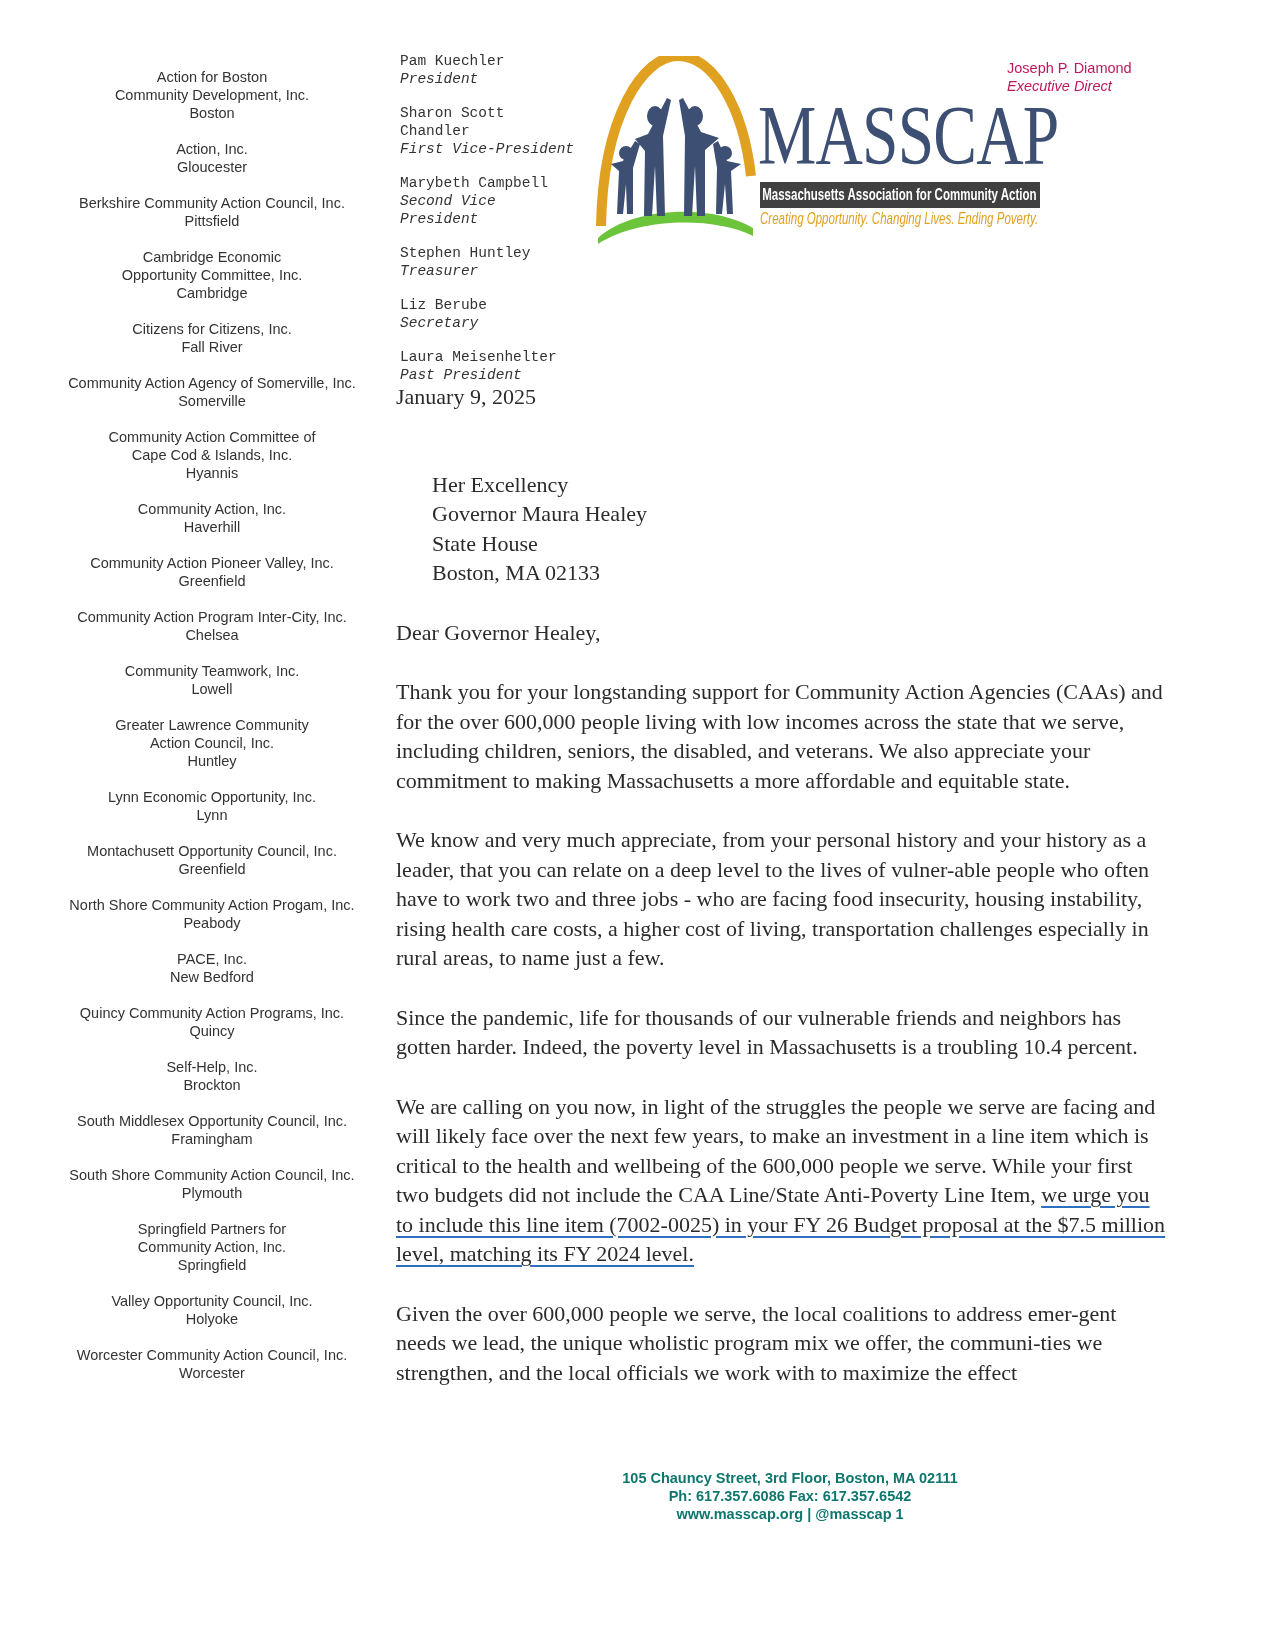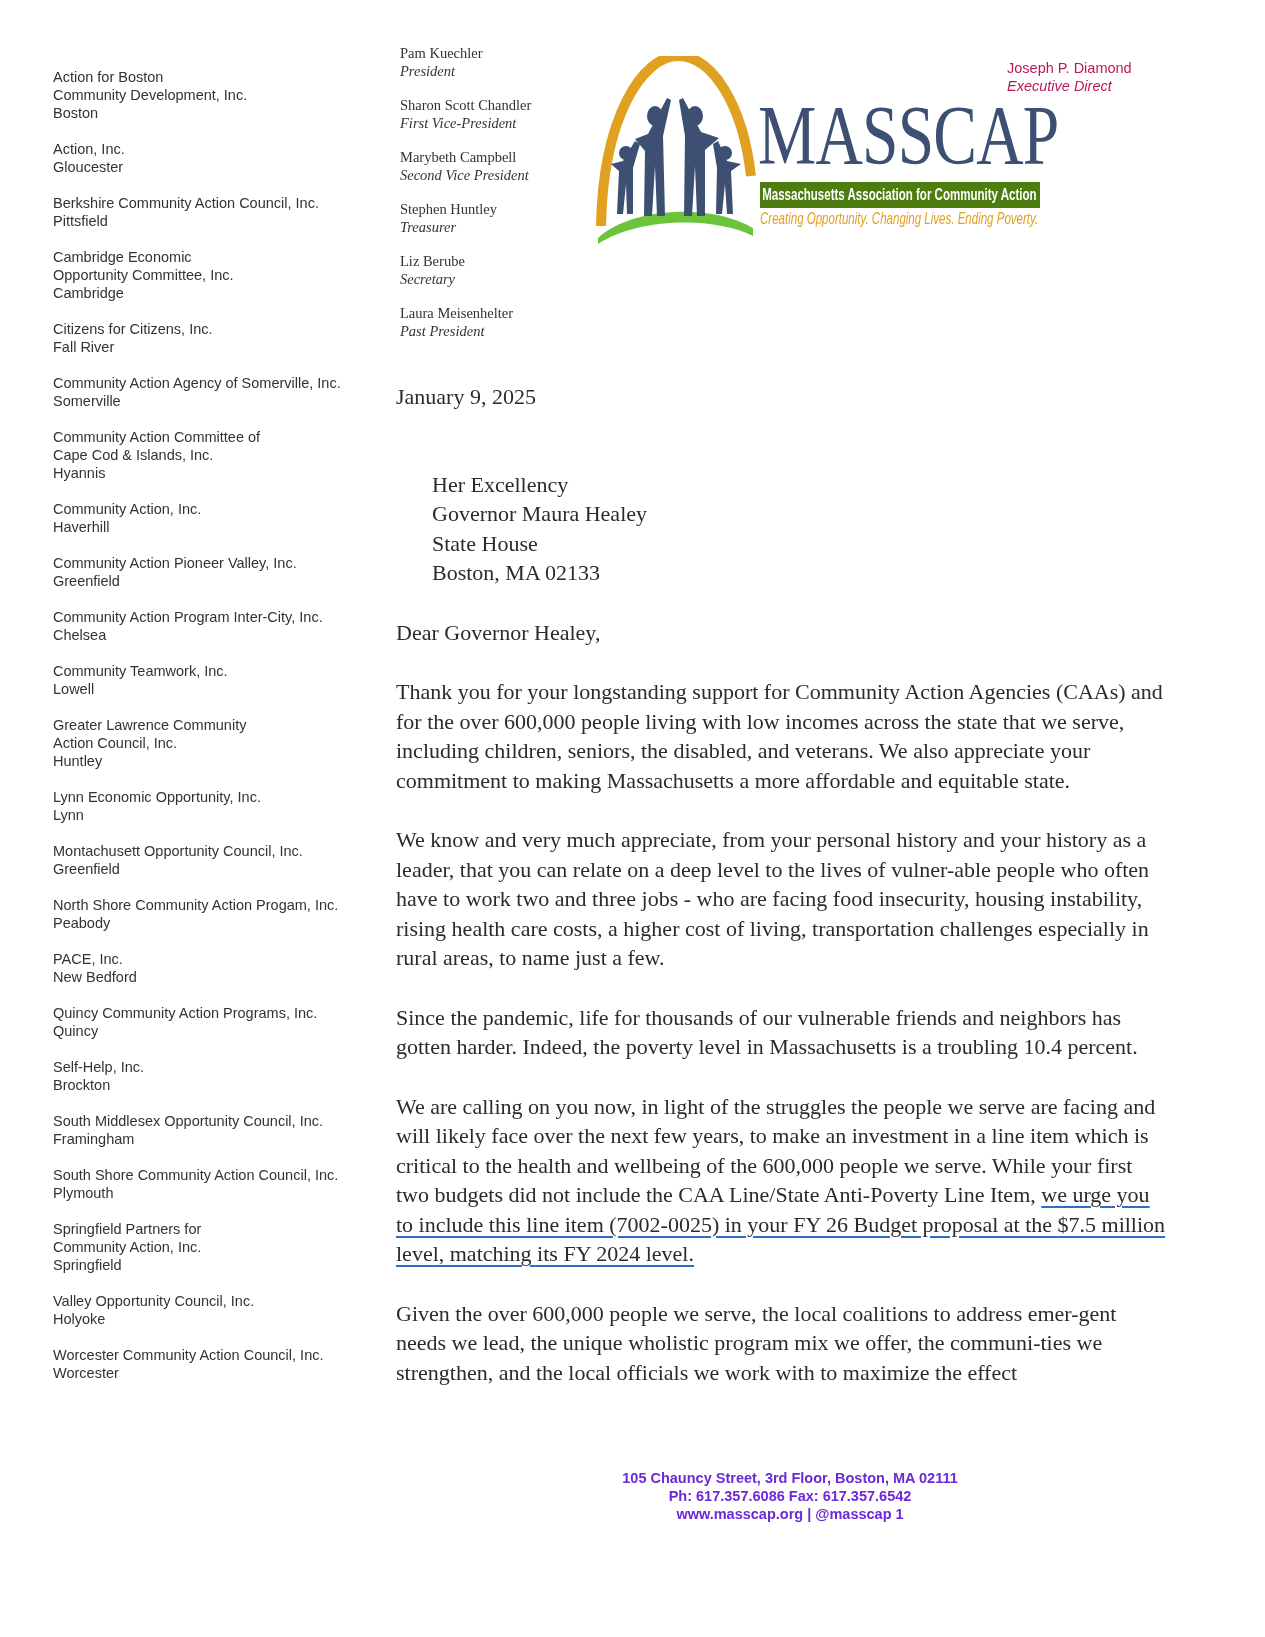--- a/index.html
+++ b/index.html
@@ -1,35 +1,35 @@
 <!DOCTYPE html>
 <html><head>
 <meta charset="utf-8">
 <style>
   html, body { margin: 0; padding: 0; background: #ffffff; }
   body { width: 1265px; height: 1637px; position: relative; overflow: hidden; color: #2b2b2b; }
 
   
-  .agencies { position: absolute; left: 53px; top: 68px; width: 330px; font-family: "Liberation Sans", sans-serif; font-size: 14.5px; line-height: 18px; color: #333; }
+  .agencies { position: absolute; left: 47px; top: 68px; width: 330px; font-family: "Liberation Sans", sans-serif; font-size: 14.5px; line-height: 18px; color: #333; text-align: center; }
   .agency { margin-bottom: 18px; }
   .agency div { white-space: nowrap; }
 
   
-  .officers { position: absolute; left: 400px; top: 44px; width: 180px; font-family: Liberation Serif, serif; font-size: 14.5px; line-height: 18px; color: #333; }
+  .officers { position: absolute; left: 400px; top: 52px; width: 180px; font-family: Liberation Mono, monospace; font-size: 14.5px; line-height: 18px; color: #333; }
   .officer { margin-bottom: 16px; }
   .officer .title { font-style: italic; }
 
   
   .exec { position: absolute; left: 1007px; top: 59px; font-family: "Liberation Sans", sans-serif; font-size: 14.5px; line-height: 18px; color: #be185d; }
   .exec .title { font-style: italic; }
 
   
   .logo { position: absolute; left: 593px; top: 56px; width: 450px; height: 190px; }
   .logo-word { position: absolute; left: 165px; top: 38px; font-family: "Liberation Serif", serif; font-size: 84px; line-height: 84px; color: #3d4f72; letter-spacing: -1px; transform: scaleX(0.78); transform-origin: left top; }
-  .logo-bar { position: absolute; left: 167px; top: 126px; width: 280px; height: 26px; background: #4d7c0f; color: #fff; font-family: "Liberation Sans", sans-serif; font-weight: bold; font-size: 16px; line-height: 26px; white-space: nowrap; overflow: hidden; }
+  .logo-bar { position: absolute; left: 167px; top: 126px; width: 280px; height: 26px; background: #404040; color: #fff; font-family: "Liberation Sans", sans-serif; font-weight: bold; font-size: 16px; line-height: 26px; white-space: nowrap; overflow: hidden; }
   .logo-bar span { display: inline-block; transform: scaleX(0.72); transform-origin: left center; padding-left: 3px; }
   .logo-tag { position: absolute; left: 167px; top: 154px; width: 290px; font-family: "Liberation Sans", sans-serif; font-style: italic; font-size: 16px; color: #e0a020; white-space: nowrap; }
   .logo-tag span { display: inline-block; transform: scaleX(0.72); transform-origin: left center; }
 
   
   .letter { position: absolute; left: 396px; top: 382px; width: 770px; font-family: "Liberation Serif", serif; font-size: 22px; line-height: 29.5px; color: #2b2b2b; }
   .date { margin: 0; }
   .address { margin-top: 58px; margin-left: 36px; }
   .address div { margin: 0; }
   .salutation { margin-top: 30px; }
@@ -200,17 +200,17 @@
     <div>Boston, MA  02133</div>
   </div>
   <div class="salutation">Dear Governor Healey,</div>
   <p class="para">Thank you for your longstanding support for Community Action Agencies (CAAs) and for the over 600,000 people living with low incomes across the state that we serve, including children, seniors, the disabled, and veterans.  We also appreciate your commitment to making Massachusetts a more affordable and equitable state.</p>
   <p class="para">We know and very much appreciate, from your personal history and your history as a leader, that you can relate on a deep level to the lives of vulner-able people who often have to work two and three jobs - who are facing food insecurity, housing instability, rising health care costs, a higher cost of living, transportation challenges especially in rural areas, to name just a few.</p>
   <p class="para">Since the pandemic, life for thousands of our vulnerable friends and neighbors has gotten harder.  Indeed, the poverty level in Massachusetts is a troubling 10.4 percent.</p>
   <p class="para"><span>We are calling on you now, in light of the struggles the people we serve are facing and will likely face over the next few years, to make an investment in a line item which is critical to the health and wellbeing of the 600,000 people we serve.  While your first two budgets did not include the CAA Line/State Anti-Poverty Line Item, </span><span class="link">we urge you to include this line item (7002-0025) in your FY 26 Budget proposal at the $7.5 million level, matching its FY 2024 level.</span></p>
   <p class="para">Given the over 600,000 people we serve, the local coalitions to address emer-gent needs we lead, the unique wholistic program mix we offer, the communi-ties we strengthen, and the local officials we work with to maximize the effect</p>
 </div>
 
-<div style="position:absolute;left:540px;top:1469px;width:500px;text-align:center;font-family:'Liberation Sans',sans-serif;font-weight:bold;font-size:14.5px;line-height:18px;color:#6d28d9;">
+<div style="position:absolute;left:540px;top:1469px;width:500px;text-align:center;font-family:'Liberation Sans',sans-serif;font-weight:bold;font-size:14.5px;line-height:18px;color:#0f766e;">
   <div>105 Chauncy Street, 3rd Floor, Boston, MA 02111</div>
   <div>Ph: 617.357.6086 Fax: 617.357.6542</div>
   <div>www.masscap.org | @masscap 1</div>
 </div>
 
 </body></html>

